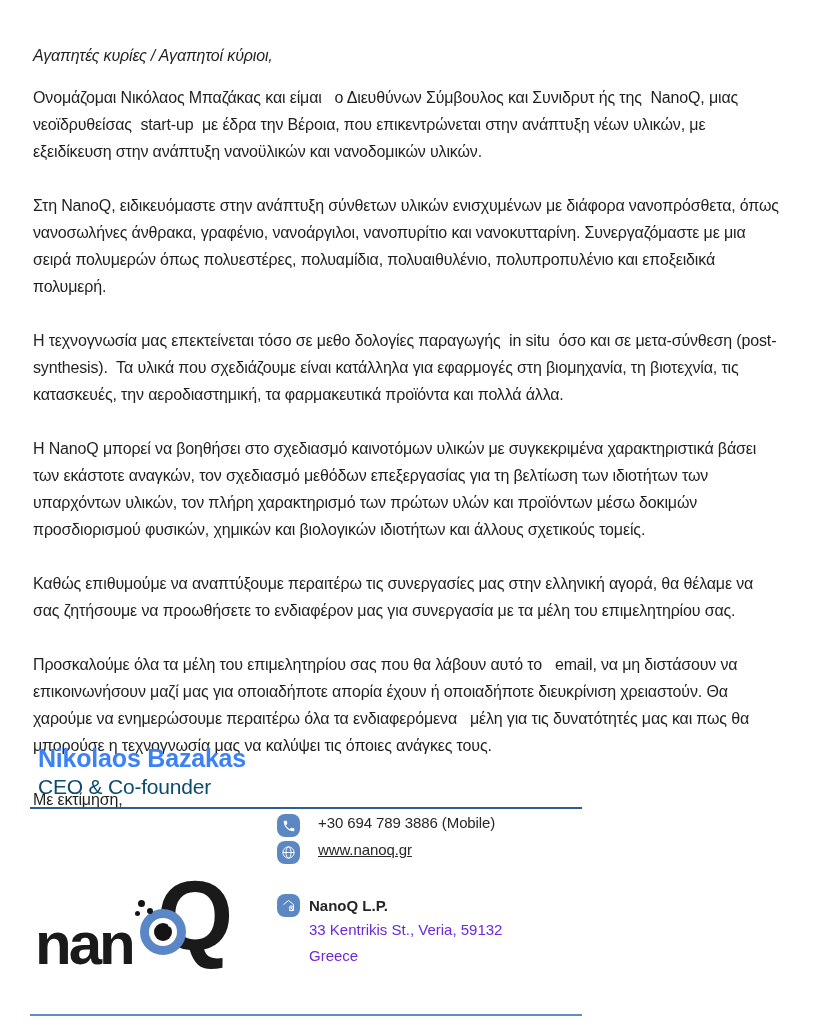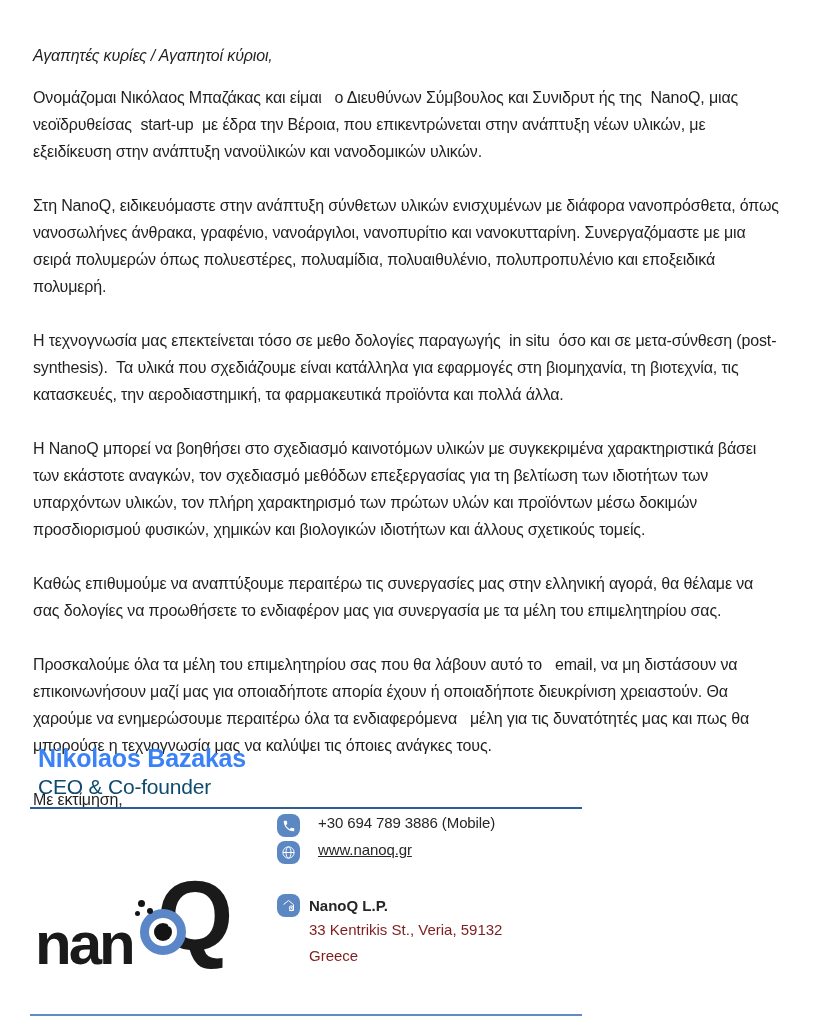--- a/index.html
+++ b/index.html
@@ -28,21 +28,21 @@
   .contact-row .txt{margin-left:18px;font-size:15px;color:#262626;letter-spacing:-0.1px;}
   a.sig-link{color:#262626;text-decoration:underline;}
   .badge{
     width:23px;height:23px;border-radius:8px;background:#5b87c3;flex:0 0 23px;
     display:flex;align-items:center;justify-content:center;color:#fff;
   }
   .badge svg{display:block;}
   .company-block{display:flex;margin-top:26px;}
   .company-lines{margin-left:9px;}
   .company-name{font-size:15px;font-weight:bold;color:#262626;line-height:23px;}
-  .company-line{font-size:15px;color:#7f1d1d;line-height:26px;}
+  .company-line{font-size:15px;color:#6d28d9;line-height:26px;}
 
   
   .logo{position:absolute;left:5px;top:62px;width:230px;height:112px;}
   .logo-nan{
     position:absolute;left:0;bottom:9px;font-size:60px;font-weight:bold;
     color:#1a1a1a;line-height:1;letter-spacing:-3px;
   }
   .logo-q{
     position:absolute;left:122px;top:-4px;font-size:98px;font-weight:bold;
     color:#1a1a1a;line-height:1;letter-spacing:0;
@@ -65,21 +65,21 @@
 </style>
 </head>
 <body>
 
 <div class="letter">
   <p class="greeting">Αγαπητές κυρίες / Αγαπητοί κύριοι,</p>
   <p>Ονομάζομαι Νικόλαος Μπαζάκας και είμαι   ο Διευθύνων Σύμβουλος και Συνιδρυτ ής της  NanoQ, μιας νεοϊδρυθείσας  start-up  με έδρα την Βέροια, που επικεντρώνεται στην ανάπτυξη νέων υλικών, με εξειδίκευση στην ανάπτυξη νανοϋλικών και νανοδομικών υλικών.</p>
   <p>Στη NanoQ, ειδικευόμαστε στην ανάπτυξη σύνθετων υλικών ενισχυμένων με διάφορα νανοπρόσθετα, όπως νανοσωλήνες άνθρακα, γραφένιο, νανοάργιλοι, νανοπυρίτιο και νανοκυτταρίνη. Συνεργαζόμαστε με μια σειρά πολυμερών όπως πολυεστέρες, πολυαμίδια, πολυαιθυλένιο, πολυπροπυλένιο και εποξειδικά πολυμερή.</p>
   <p>Η τεχνογνωσία μας επεκτείνεται τόσο σε μεθο δολογίες παραγωγής  in situ  όσο και σε μετα-σύνθεση (post-synthesis).  Τα υλικά που σχεδιάζουμε είναι κατάλληλα για εφαρμογές στη βιομηχανία, τη βιοτεχνία, τις κατασκευές, την αεροδιαστημική, τα φαρμακευτικά προϊόντα και πολλά άλλα.</p>
   <p>Η NanoQ μπορεί να βοηθήσει στο σχεδιασμό καινοτόμων υλικών με συγκεκριμένα χαρακτηριστικά βάσει των εκάστοτε αναγκών, τον σχεδιασμό μεθόδων επεξεργασίας για τη βελτίωση των ιδιοτήτων των υπαρχόντων υλικών, τον πλήρη χαρακτηρισμό των πρώτων υλών και προϊόντων μέσω δοκιμών προσδιορισμού φυσικών, χημικών και βιολογικών ιδιοτήτων και άλλους σχετικούς τομείς.</p>
-  <p>Καθώς επιθυμούμε να αναπτύξουμε περαιτέρω τις συνεργασίες μας στην ελληνική αγορά, θα θέλαμε να σας δολογίες να προωθήσετε το ενδιαφέρον μας για συνεργασία με τα μέλη του επιμελητηρίου σας.</p>
+  <p>Καθώς επιθυμούμε να αναπτύξουμε περαιτέρω τις συνεργασίες μας στην ελληνική αγορά, θα θέλαμε να σας ζητήσουμε να προωθήσετε το ενδιαφέρον μας για συνεργασία με τα μέλη του επιμελητηρίου σας.</p>
   <p>Προσκαλούμε όλα τα μέλη του επιμελητηρίου σας που θα λάβουν αυτό το   email, να μη διστάσουν να επικοινωνήσουν μαζί μας για οποιαδήποτε απορία έχουν ή οποιαδήποτε διευκρίνιση χρειαστούν. Θα χαρούμε να ενημερώσουμε περαιτέρω όλα τα ενδιαφερόμενα   μέλη για τις δυνατότητές μας και πως θα μπορούσε η τεχνογνωσία μας να καλύψει τις όποιες ανάγκες τους.</p>
   <p class="closing">Με εκτίμηση,</p>
 </div>
 
 <div class="sig-block">
   <div class="sig-name">Nikolaos Bazakas</div>
   <div class="sig-title">CEO &amp; Co-founder</div>
   <hr class="divider-top">
 
   <div class="sig-body">

